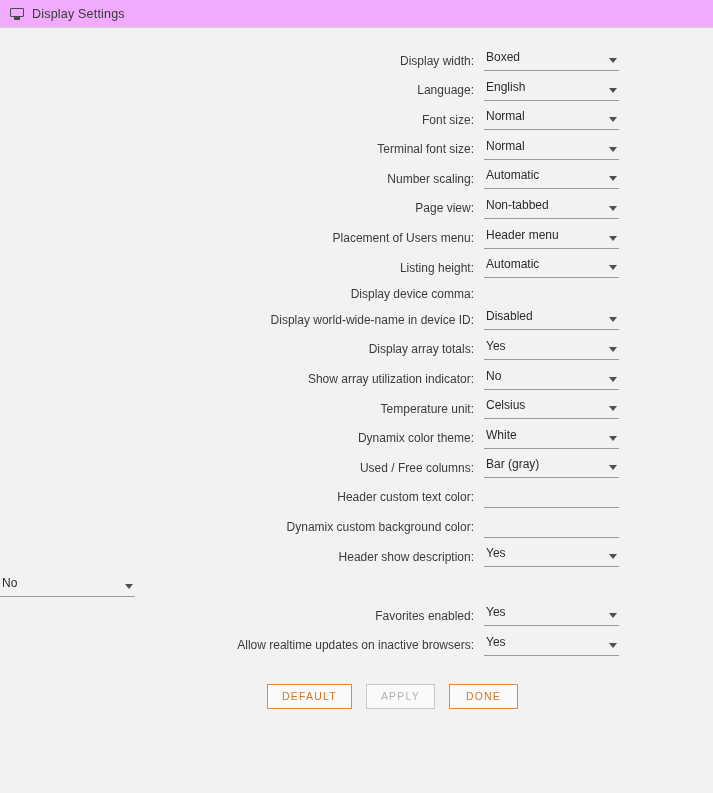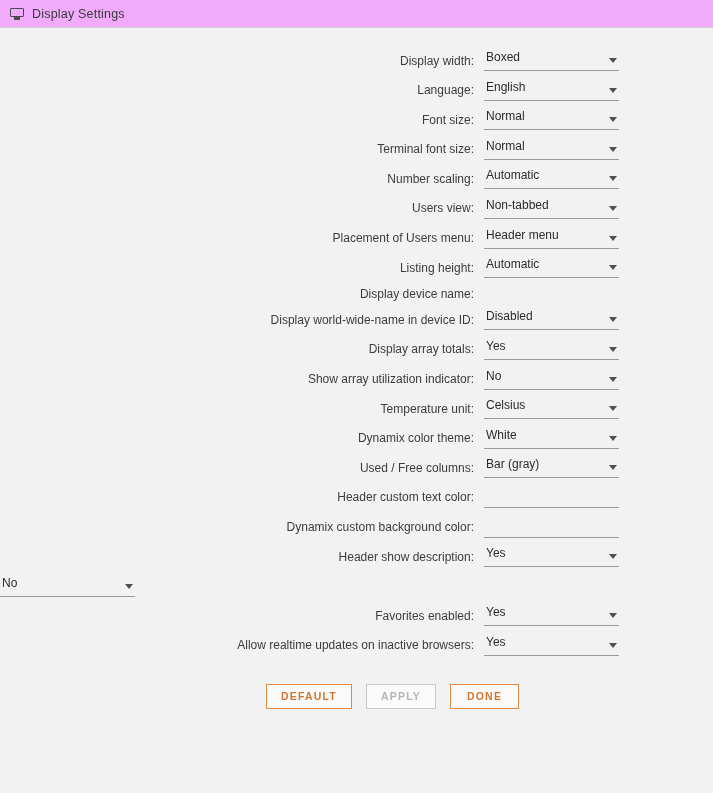--- a/index.html
+++ b/index.html
@@ -132,21 +132,21 @@
     align-items: center;
     gap: 14px;
     margin-top: 28px;
     padding-left: 72px;
   }
   .btn {
     min-width: 69px;
     height: 25px;
     font-size: 10.5px;
     letter-spacing: 1.2px;
-    font-weight: bold;
+    font-weight: normal;
     display: flex;
     align-items: center;
     justify-content: center;
     box-sizing: border-box;
     background: #fafafa;
     cursor: default;
     padding: 0 14px;
   }
   .btn.default {
     border: 1px solid #e08a42;
@@ -216,21 +216,21 @@
         <div class="row">
           <div class="label">Number scaling:</div>
           <div class="field">
             <div class="select">
               <span class="val">Automatic</span>
               <span class="arrow"></span>
             </div>
           </div>
         </div>
         <div class="row">
-          <div class="label">Users view:</div>
+          <div class="label">Page view:</div>
           <div class="field">
             <div class="select">
               <span class="val">Non-tabbed</span>
               <span class="arrow"></span>
             </div>
           </div>
         </div>
         <div class="row">
           <div class="label">Placement of Users menu:</div>
           <div class="field">
@@ -243,21 +243,21 @@
         <div class="row">
           <div class="label">Listing height:</div>
           <div class="field">
             <div class="select">
               <span class="val">Automatic</span>
               <span class="arrow"></span>
             </div>
           </div>
         </div>
         <div class="row">
-          <div class="label">Display device name:</div>
+          <div class="label">Display device comma:</div>
         </div>
         <div class="row">
           <div class="label">Display world-wide-name in device ID:</div>
           <div class="field">
             <div class="select">
               <span class="val">Disabled</span>
               <span class="arrow"></span>
             </div>
           </div>
         </div>

